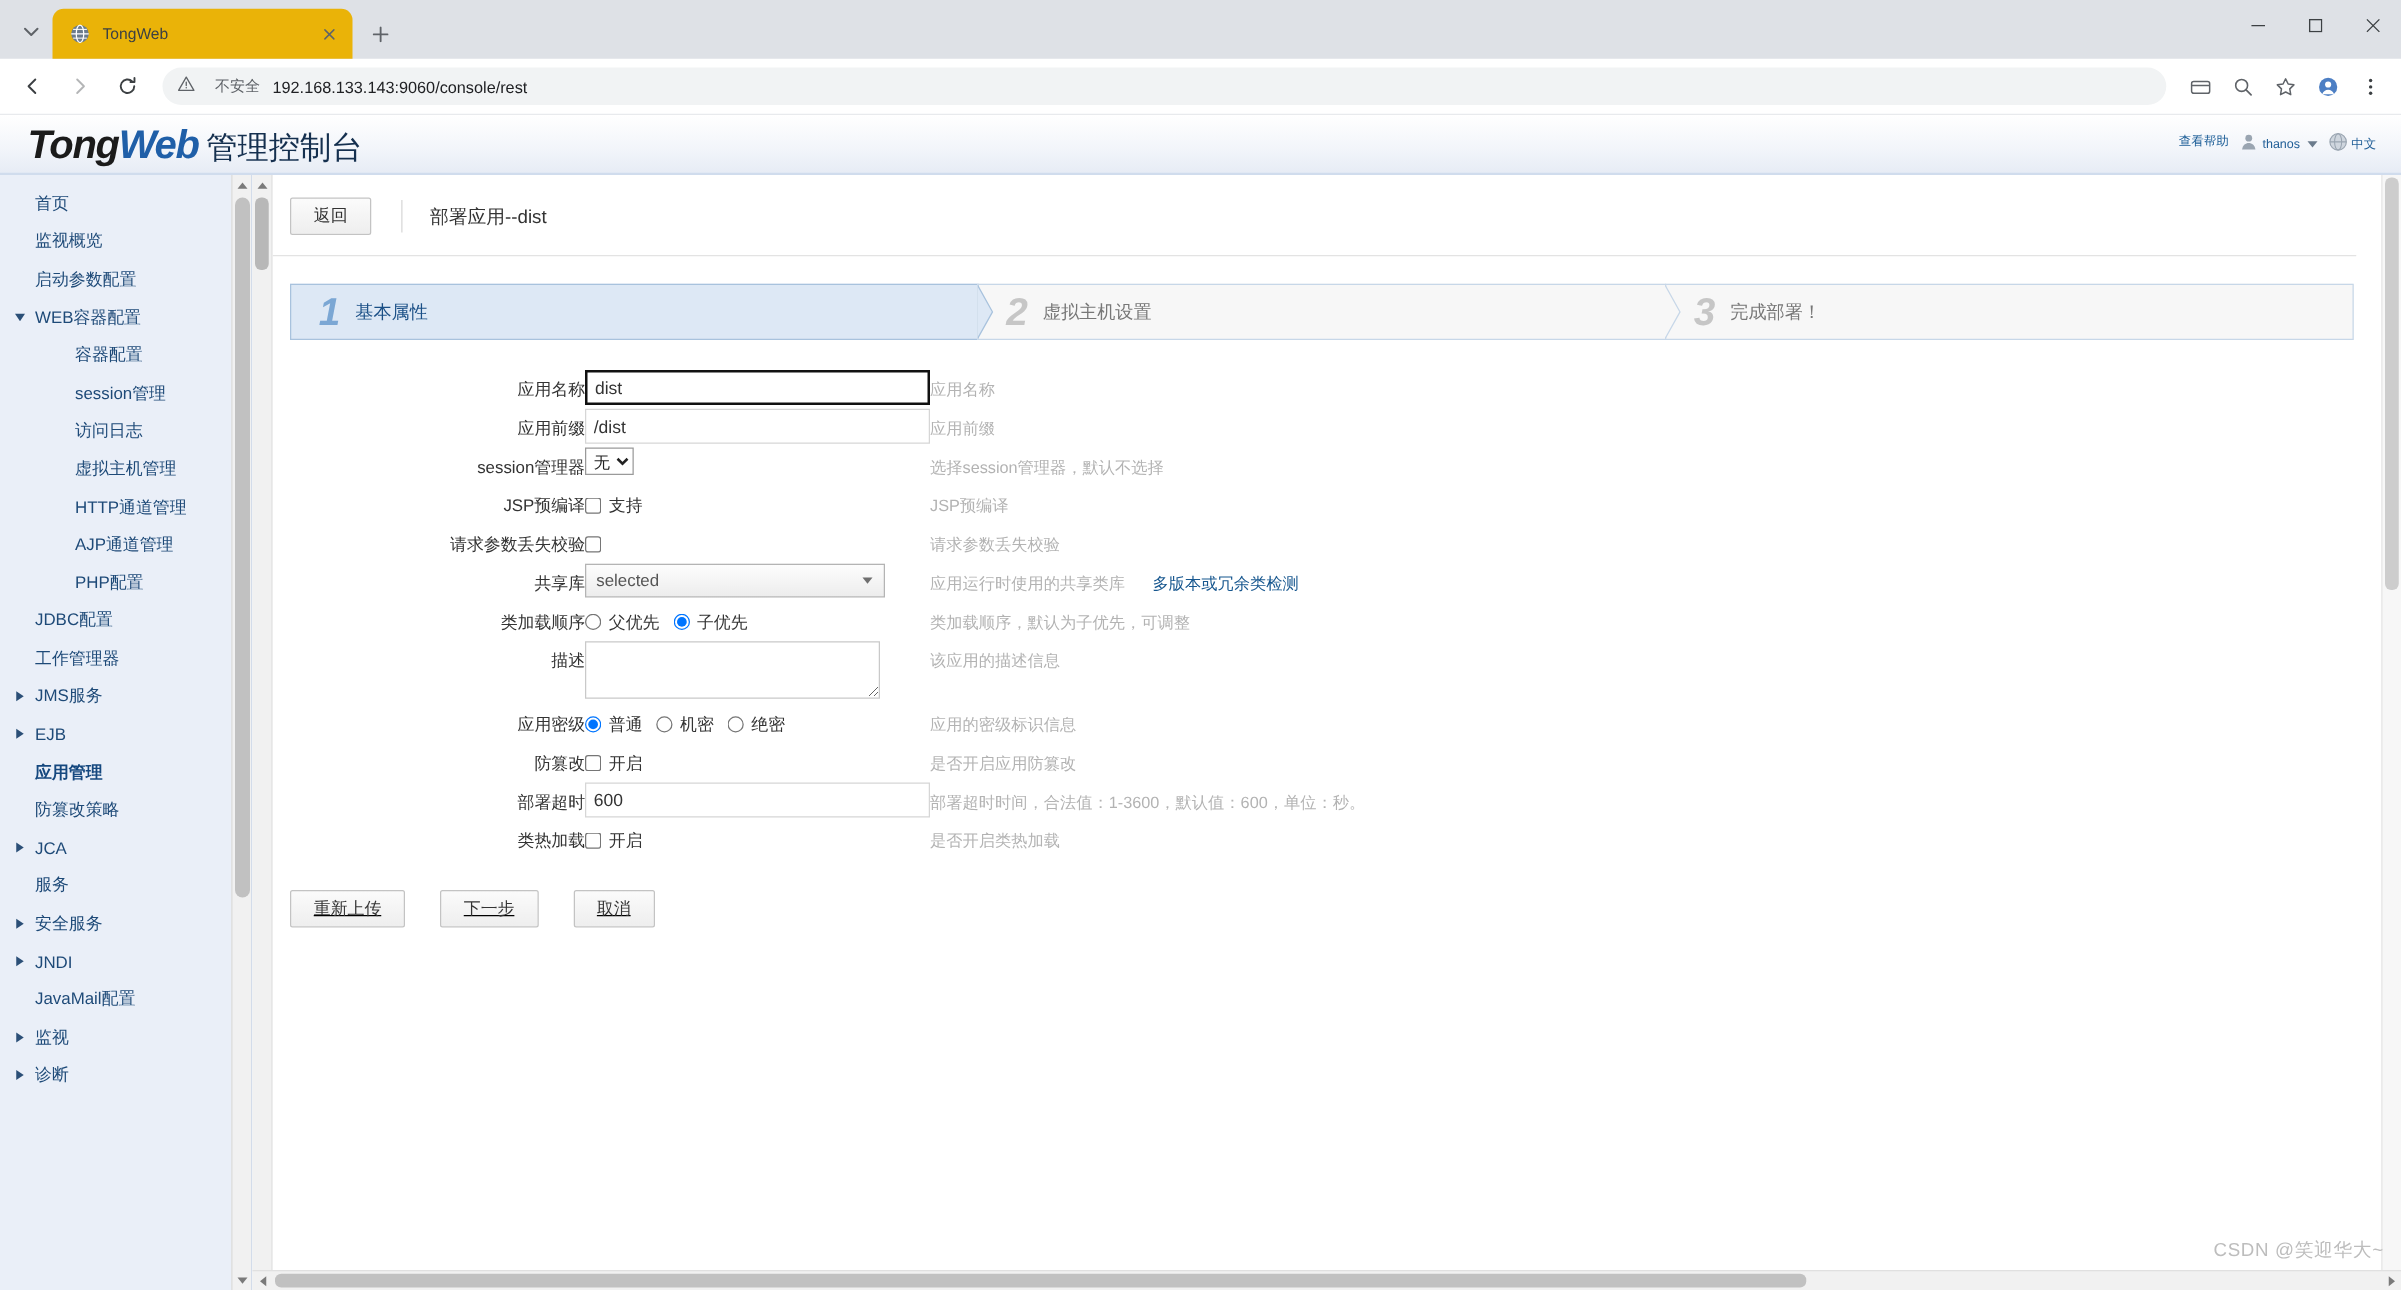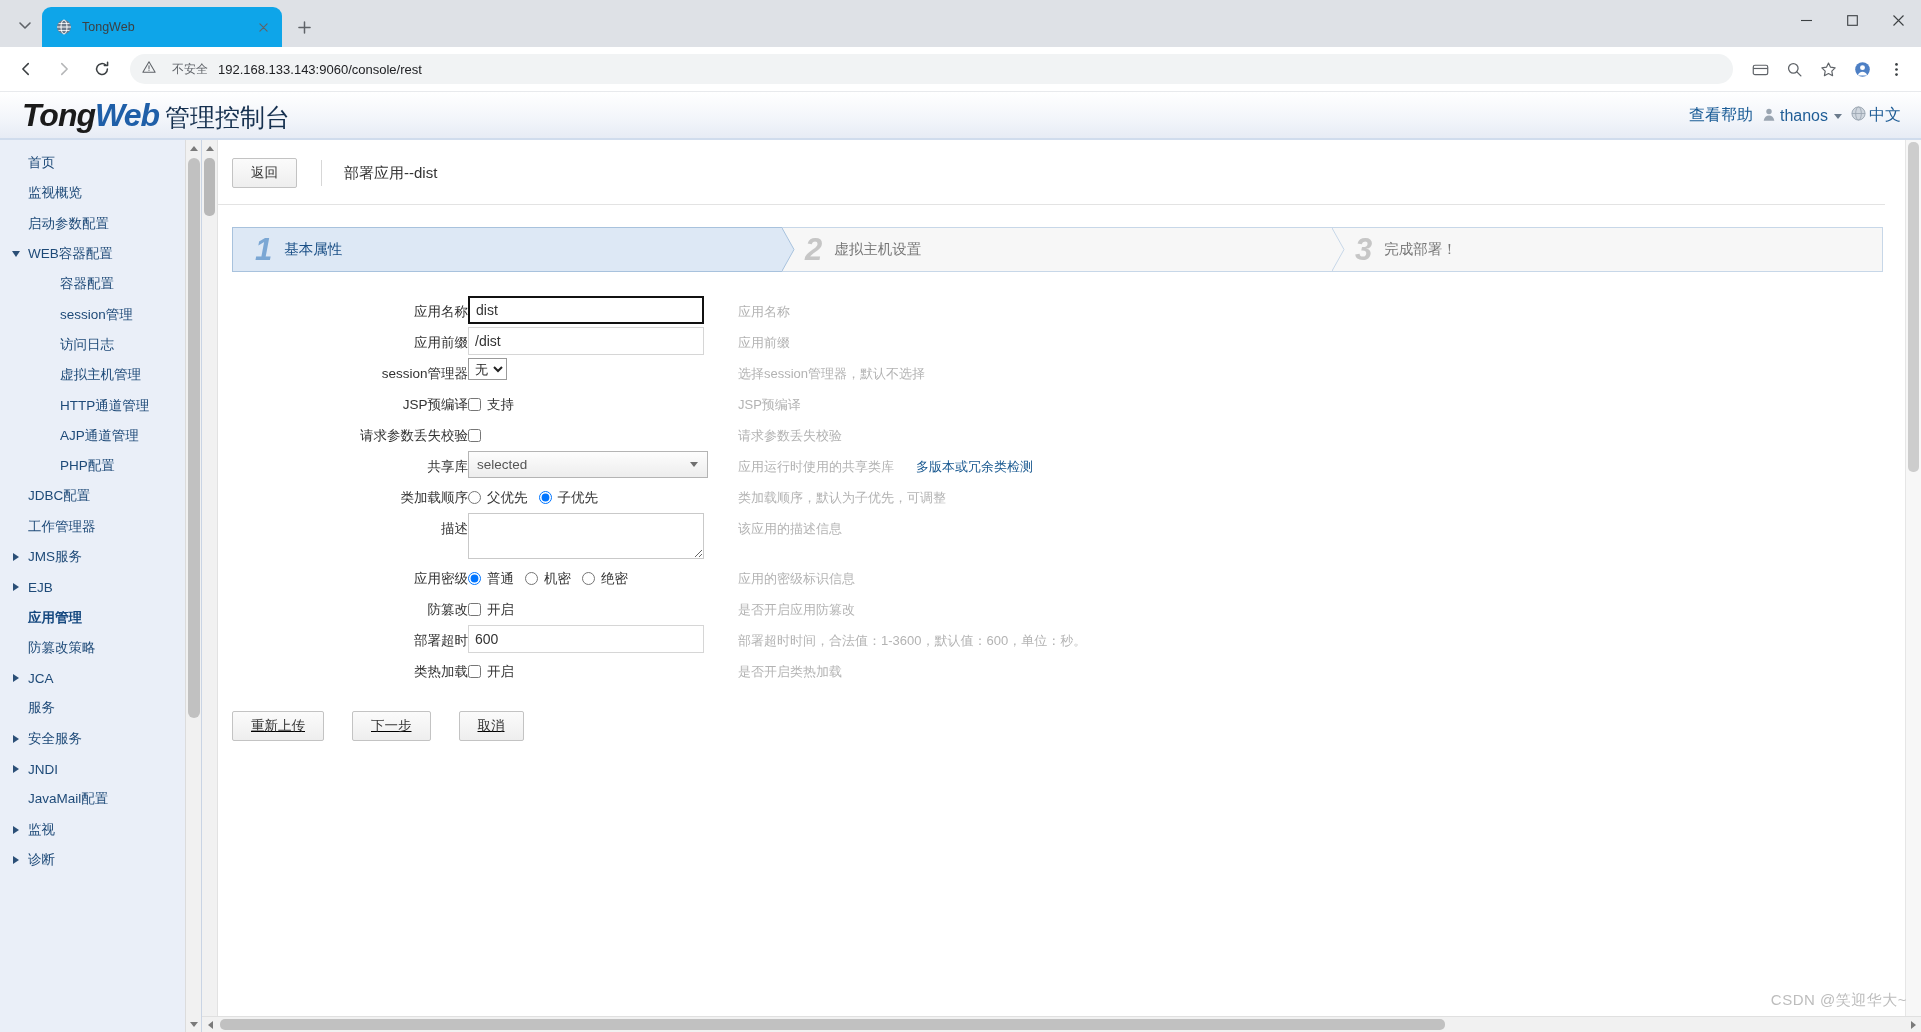--- a/index.html
+++ b/index.html
@@ -26,21 +26,21 @@
     margin-bottom: 5px;
     display: flex; align-items: center; justify-content: center;
     border-radius: 4px;
     cursor: pointer;
   }
   .tab-list-btn svg { width: 14px; height: 14px; }
   .browser-tab {
     height: 40px;
     min-width: 240px;
     max-width: 240px;
-    background: #0ea5e9;
+    background: #eab308;
     border-radius: 9px 9px 0 0;
     display: flex;
     align-items: center;
     padding: 0 10px 0 14px;
     position: relative;
     cursor: pointer;
   }
   .tab-favicon {
     width: 16px; height: 16px;
     margin-right: 10px;
@@ -164,23 +164,23 @@
   .logo-tong { color: #1b1b1b; }
   .logo-web { color: #1f5fa8; }
   .logo-sub {
     font-size: 25px;
     color: #15304f;
     margin-left: 6px;
     font-weight: normal;
   }
   .header-right {
     display: flex;
-    align-items: flex-end;
+    align-items: flex-start;
     gap: 9px;
-    font-size: 16px;
+    font-size: 10px;
     color: #1f5d96;
   }
   .header-link { color: #1a5c96; cursor: pointer; text-decoration: none; }
   .hr-user { display: flex; align-items: center; gap: 4px; cursor: pointer; }
   .hr-user svg { width: 14px; height: 15px; }
   .caret-down {
     width: 0; height: 0;
     border-left: 4px solid transparent;
     border-right: 4px solid transparent;
     border-top: 5px solid #6b7b8c;
@@ -419,21 +419,21 @@
     white-space: nowrap;
   }
   .hint-link {
     color: #17578f;
     margin-left: 22px;
     cursor: pointer;
     text-decoration: none;
   }
 
   input.txt {
-    width: 236px;
+    width: 276px;
     height: 28px;
     border: 1px solid #bfcbd9;
     padding: 2px 6px;
     font-size: 14px;
     font-family: "Liberation Sans", "DejaVu Sans", sans-serif;
     color: #333;
     outline: none;
     background: #fff;
   }
   input.txt.focused {

